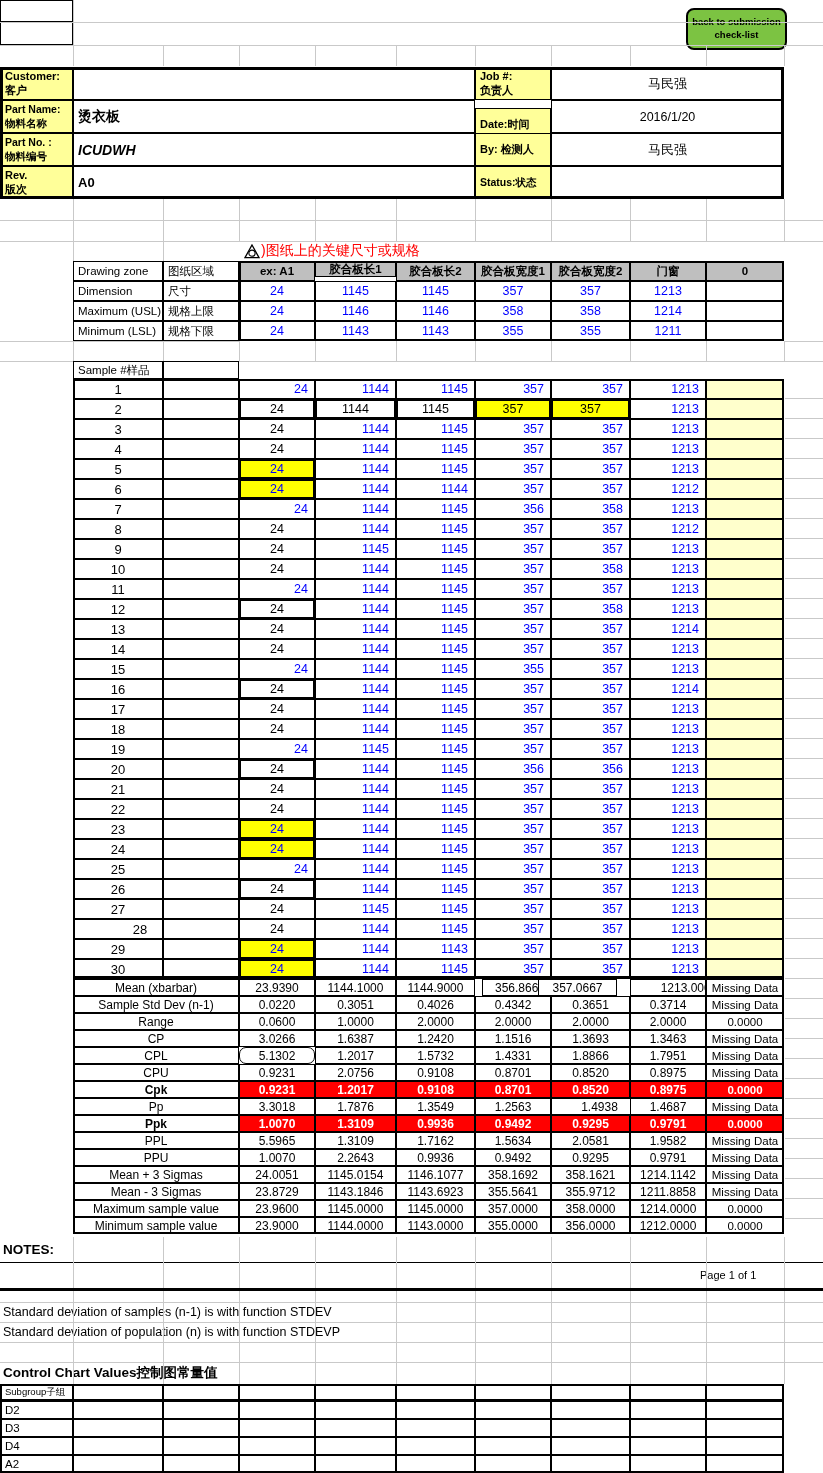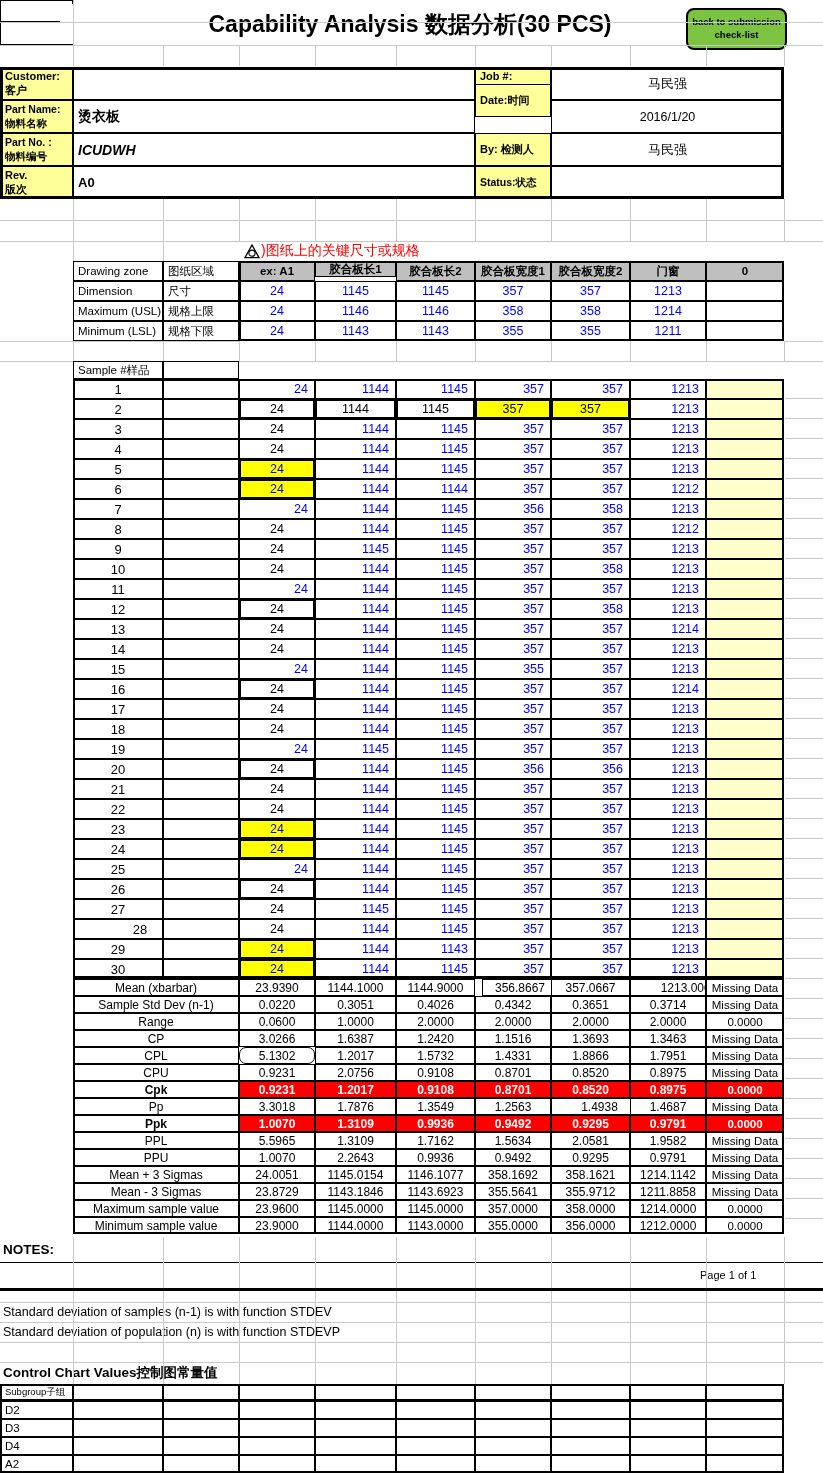--- a/index.html
+++ b/index.html
@@ -39,21 +39,20 @@
           background:repeating-linear-gradient(to bottom,transparent 0 19px,#C9C9C9 19px 20px);}
 </style>
 </head>
 <body>
 
 <div id="sheet">
 
   <div class="cell" style="left:0;top:0;width:73px;height:22px;"></div>
   <div class="cell" style="left:0;top:22px;width:73px;height:23px;"></div>
 
-  <div id="title">Capability Analysis 数据分析(30 PCS)</div>
   <div id="backbtn">
     <span>back to submission</span>
     <span>check-list</span>
   </div>
 
   <div class="cell lab lab2 vleft" style="left:0;top:67px;width:73px;height:33px;font-size:11px;">
     <span>Customer:</span>
     <span>客户</span>
   </div>
   <div class="cell vleft" style="left:73px;top:67px;width:402px;height:33px;font-size:13px;"></div>
@@ -75,21 +74,21 @@
     <span>版次</span>
   </div>
   <div class="cell vleft bold" style="left:73px;top:166px;width:402px;height:33px;font-size:13px;">A0</div>
 
   <div class="cell lab lab2 vleft" style="left:475px;top:67px;width:76px;height:33px;font-size:11px;">
     <span>Job #:</span>
     <span>负责人</span>
   </div>
   <div class="cell" style="left:551px;top:67px;width:233px;height:33px;font-size:13px;">马民强</div>
 
-  <div class="cell lab vleft bold" style="left:475px;top:84px;width:76px;height:33px;font-size:11px;">Date:时间</div>
+  <div class="cell lab vleft bold" style="left:475px;top:108px;width:76px;height:33px;font-size:11px;">Date:时间</div>
   <div class="cell" style="left:551px;top:100px;width:233px;height:33px;font-size:12.5px;">2016/1/20</div>
 
   <div class="cell lab vleft bold" style="left:475px;top:133px;width:76px;height:33px;font-size:11px;">By: 检测人</div>
   <div class="cell" style="left:551px;top:133px;width:233px;height:33px;font-size:13px;">马民强</div>
 
   <div class="cell lab vleft bold" style="left:475px;top:166px;width:76px;height:33px;font-size:10.5px;">Status:状态</div>
   <div class="cell" style="left:551px;top:166px;width:233px;height:33px;"></div>
 
   <div class="box box25" style="left:0;top:67px;width:784px;height:132px;"></div>
 
@@ -482,21 +481,21 @@
     <div class="cell blue vright" style="left: 396px; top: 959px; width: 79px; height: 20px; font-size: 12.5px;">1145</div>
     <div class="cell blue vright" style="left: 475px; top: 959px; width: 76px; height: 20px; font-size: 12.5px;">357</div>
     <div class="cell blue vright" style="left: 551px; top: 959px; width: 79px; height: 20px; font-size: 12.5px;">357</div>
     <div class="cell blue vright" style="left: 630px; top: 959px; width: 76px; height: 20px; font-size: 12.5px;">1213</div>
     <div class="cell pale" style="left: 706px; top: 959px; width: 78px; height: 20px;"></div>
     <div class="cell" style="left: 73px; top: 979px; width: 166px; height: 17px; font-size: 12px;">Mean  (xbarbar)</div>
     <div class="cell" style="left: 239px; top: 979px; width: 76px; height: 17px; font-size: 12px;">23.9390</div>
     <div class="cell" style="left: 315px; top: 979px; width: 81px; height: 17px; font-size: 12px;">1144.1000</div>
     <div class="cell" style="left: 396px; top: 979px; width: 79px; height: 17px; font-size: 12px;">1144.9000</div>
     <div class="cell" style="left: 475px; top: 979px; width: 76px; height: 17px; font-size: 12px; margin-left: 7px;">356.8667</div>
-    <div class="cell" style="left: 551px; top: 979px; width: 79px; height: 17px; font-size: 12px;">357.0667</div>
+    <div class="cell" style="left: 538px; top: 979px; width: 79px; height: 17px; font-size: 12px;">357.0667</div>
     <div class="cell" style="left: 630px; top: 979px; width: 76px; height: 17px; font-size: 12px; padding-left: 42px;">1213.0000</div>
     <div class="cell" style="left: 706px; top: 979px; width: 78px; height: 17px; font-size: 11.5px;">Missing Data</div>
     <div class="cell" style="left: 73px; top: 996px; width: 166px; height: 17px; font-size: 12px;">Sample Std Dev (n-1)</div>
     <div class="cell" style="left: 239px; top: 996px; width: 76px; height: 17px; font-size: 12px;">0.0220</div>
     <div class="cell" style="left: 315px; top: 996px; width: 81px; height: 17px; font-size: 12px;">0.3051</div>
     <div class="cell" style="left: 396px; top: 996px; width: 79px; height: 17px; font-size: 12px;">0.4026</div>
     <div class="cell" style="left: 475px; top: 996px; width: 76px; height: 17px; font-size: 12px;">0.4342</div>
     <div class="cell" style="left: 551px; top: 996px; width: 79px; height: 17px; font-size: 12px;">0.3651</div>
     <div class="cell" style="left: 630px; top: 996px; width: 76px; height: 17px; font-size: 12px;">0.3714</div>
     <div class="cell" style="left: 706px; top: 996px; width: 78px; height: 17px; font-size: 11.5px;">Missing Data</div>

